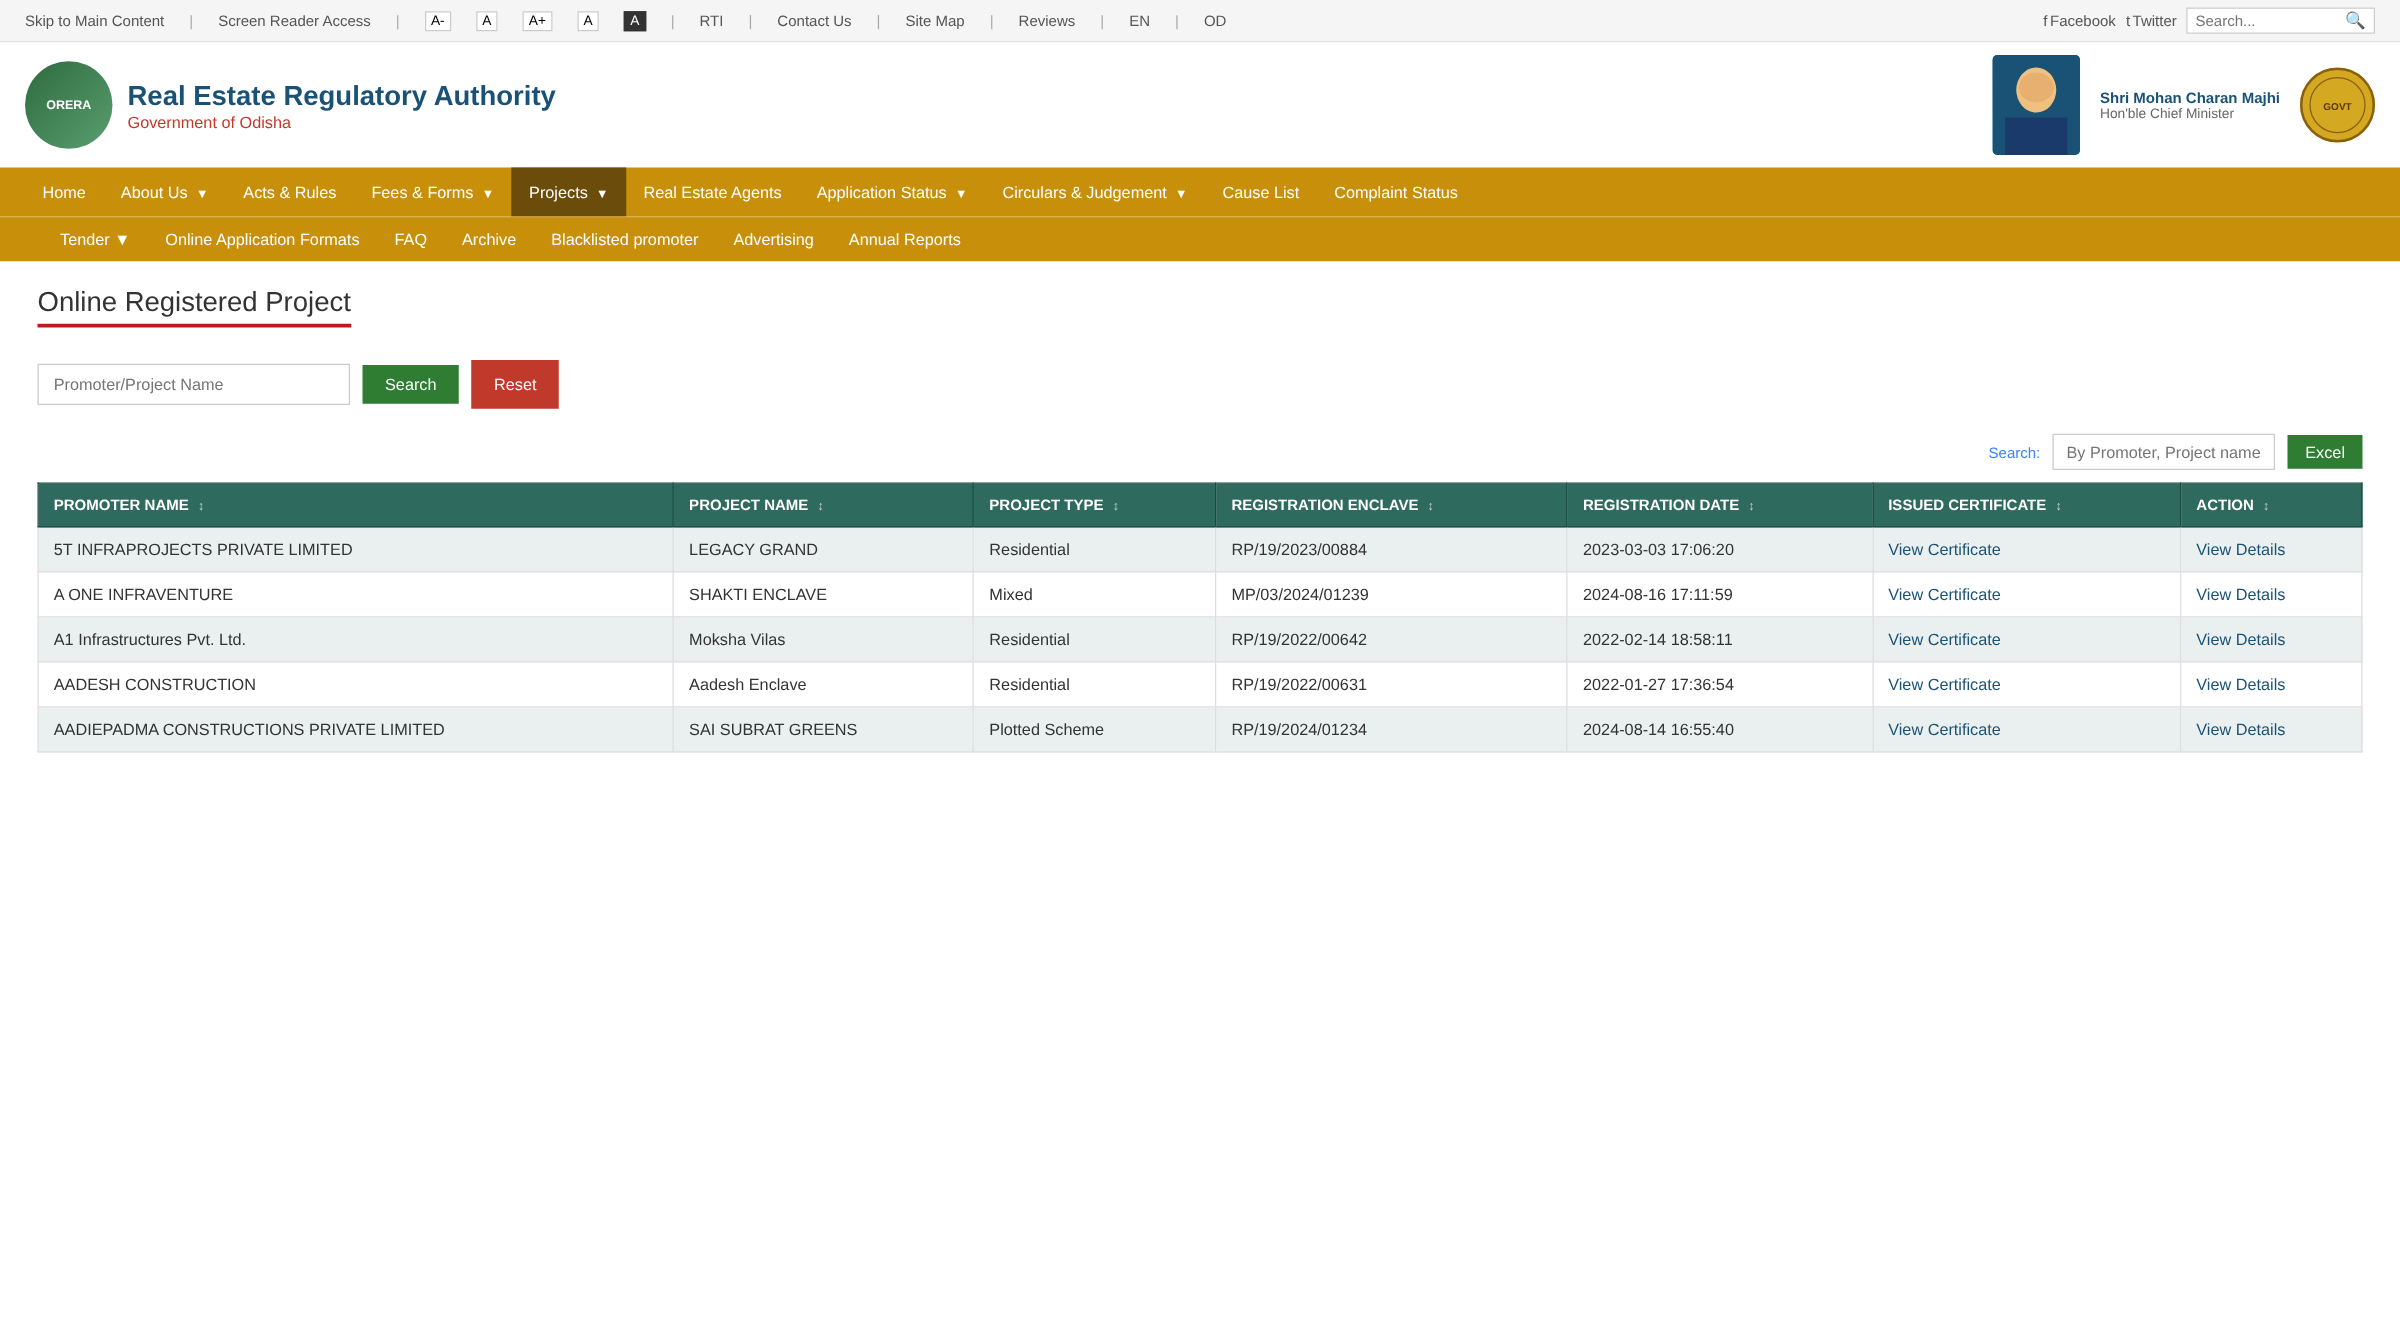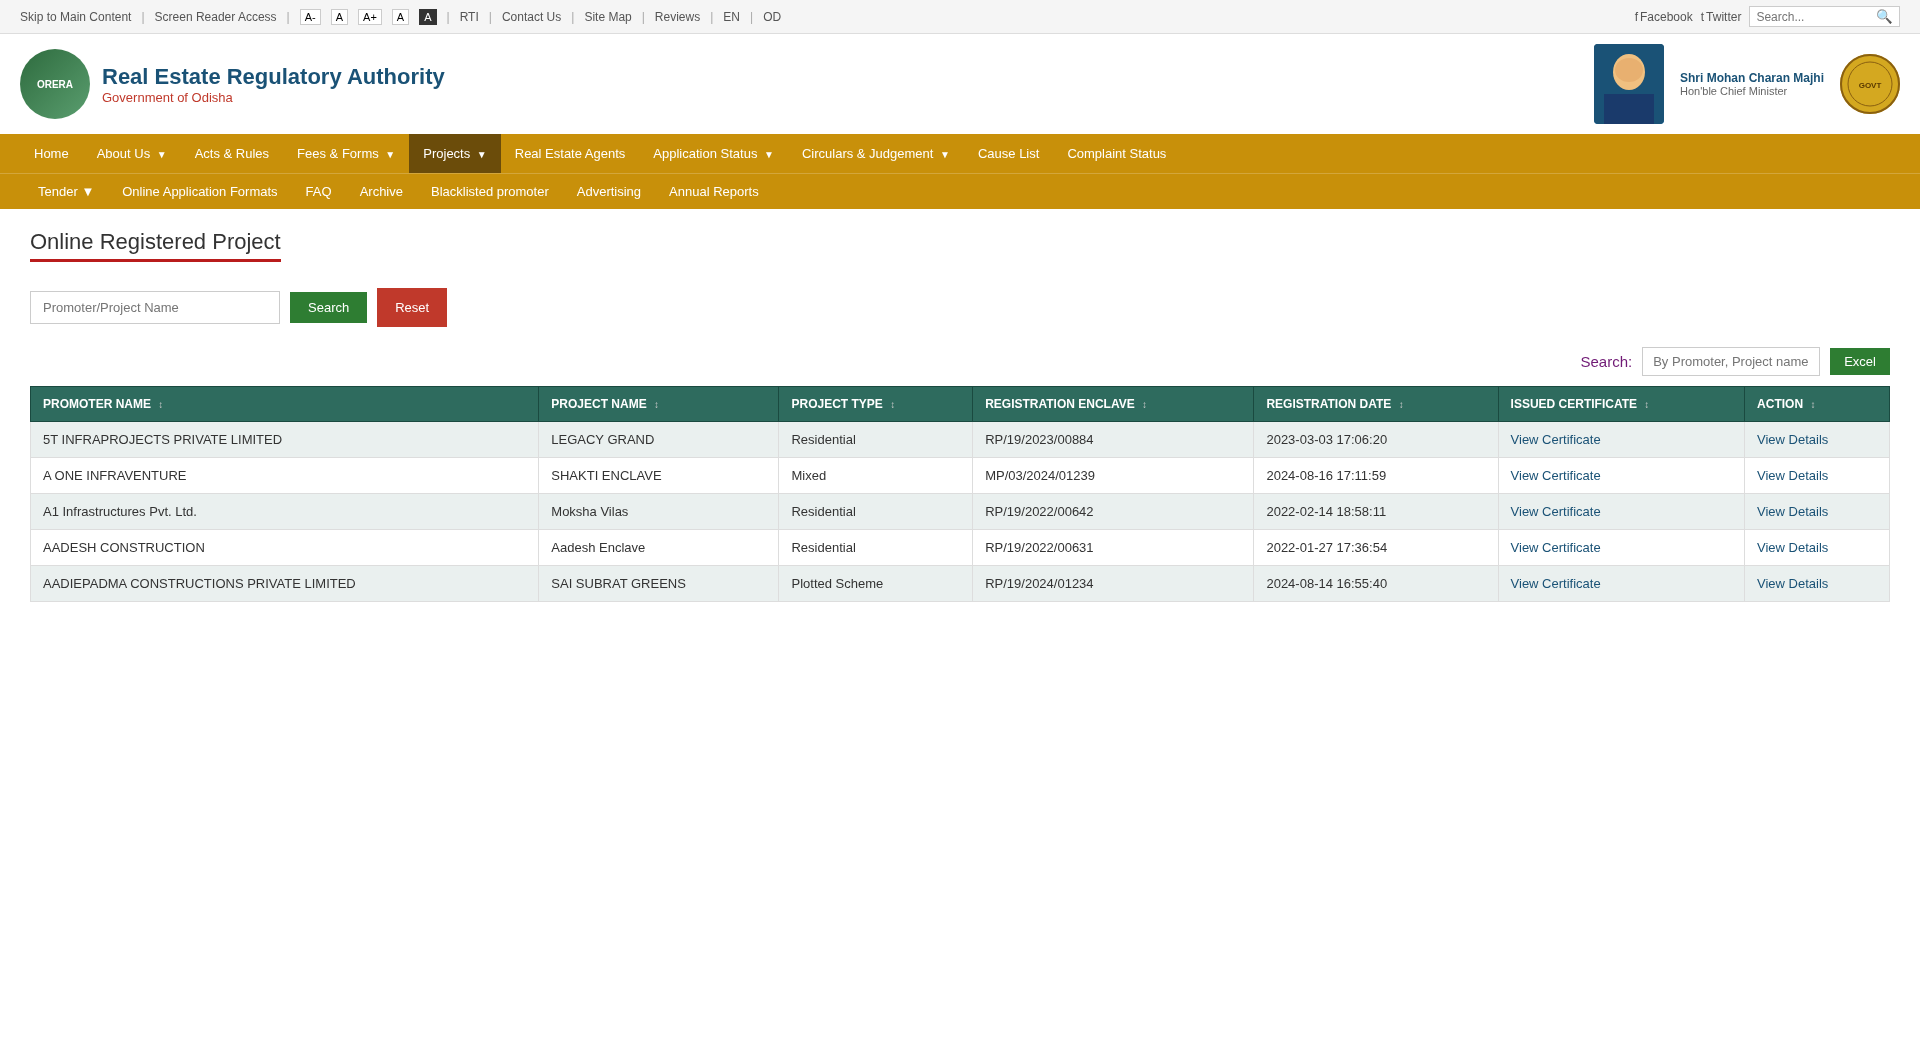--- a/index.html
+++ b/index.html
@@ -9,21 +9,21 @@
     .utility-bar {
       background: #f5f5f5;
       border-bottom: 1px solid #ddd;
       padding: 6px 20px;
       display: flex;
       align-items: center;
       justify-content: space-between;
       font-size: 12px;
       color: #555;
     }
-    .utility-bar-left { display: flex; align-items: center; gap: 10px; flex-wrap: wrap; }
+    .utility-bar-left { display: flex; align-items: center; gap: 20px; flex-wrap: wrap; }
     .utility-bar-left span, .utility-bar-left a { color: #555; text-decoration: none; cursor: pointer; }
     .utility-bar-left .sep { color: #aaa; }
     .font-btn { cursor: pointer; padding: 1px 4px; border: 1px solid #ccc; background: #fff; font-size: 11px; }
     .font-btn.active { background: #333; color: #fff; border-color: #333; }
     .utility-bar-right { display: flex; align-items: center; gap: 8px; }
     .utility-bar-right a { color: #555; text-decoration: none; font-size: 12px; }
     .social-link { display: flex; align-items: center; gap: 2px; }
     .search-box-top { display: flex; align-items: center; border: 1px solid #ccc; background: #fff; padding: 2px 6px; }
     .search-box-top input { border: none; outline: none; font-size: 12px; width: 120px; }
     .search-box-top button { background: none; border: none; cursor: pointer; color: #666; }
@@ -77,21 +77,21 @@
     .nav-bar ul li a {
       display: block;
       padding: 12px 14px;
       color: #fff;
       text-decoration: none;
       font-size: 13px;
       white-space: nowrap;
     }
     .nav-bar ul li.active a { background: #6b4c0a; }
     .nav-bar ul li .arrow { font-size: 10px; margin-left: 3px; }
-    .nav-bar-row2 { background: #c8900a; padding: 0 24px; border-top: 1px solid rgba(255,255,255,0.2); }
+    .nav-bar-row2 { background: #c8900a; padding: 0 34px; border-top: 1px solid rgba(255,255,255,0.2); }
     .nav-bar-row2 ul { list-style: none; display: flex; flex-wrap: wrap; align-items: center; }
     .nav-bar-row2 ul li a {
       display: block;
       padding: 10px 14px;
       color: #fff;
       text-decoration: none;
       font-size: 13px;
       white-space: nowrap;
     }
 
@@ -137,21 +137,21 @@
     }
 
     
     .table-search-bar {
       display: flex;
       align-items: center;
       justify-content: flex-end;
       gap: 10px;
       margin-bottom: 10px;
     }
-    .table-search-bar label { font-size: 15px; color: #701a75; }
+    .table-search-bar label { font-size: 12px; color: #3b82f6; }
     .table-search-bar input {
       padding: 6px 10px;
       border: 1px solid #ccc;
       font-size: 13px;
       width: 178px;
     }
     .btn-excel {
       padding: 6px 14px;
       background: #2e7d32;
       color: #fff;

